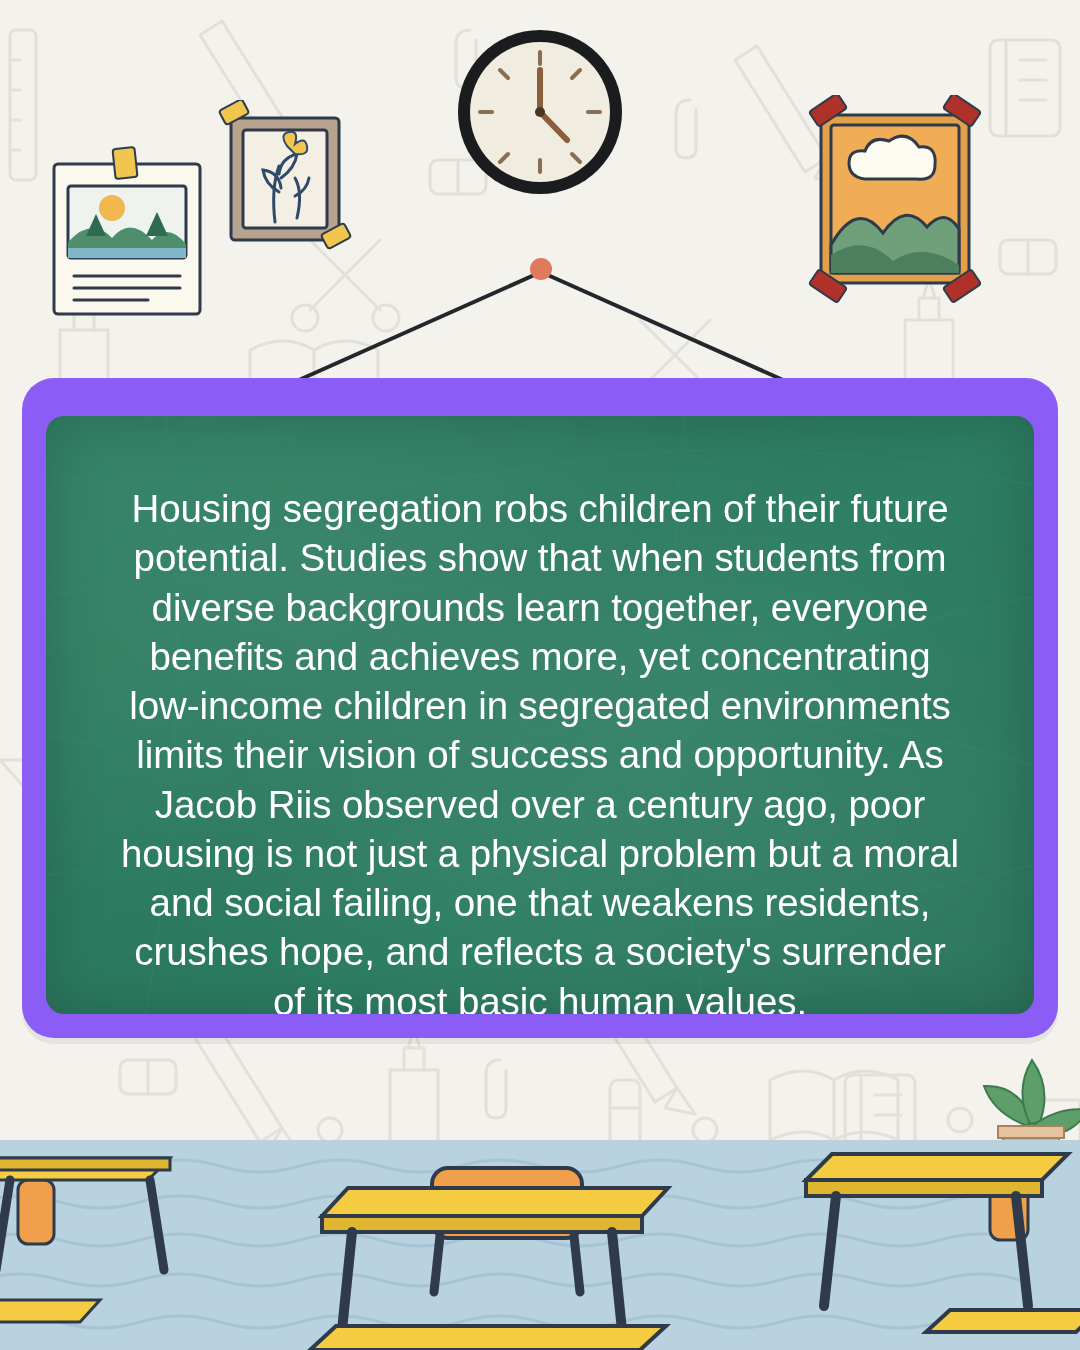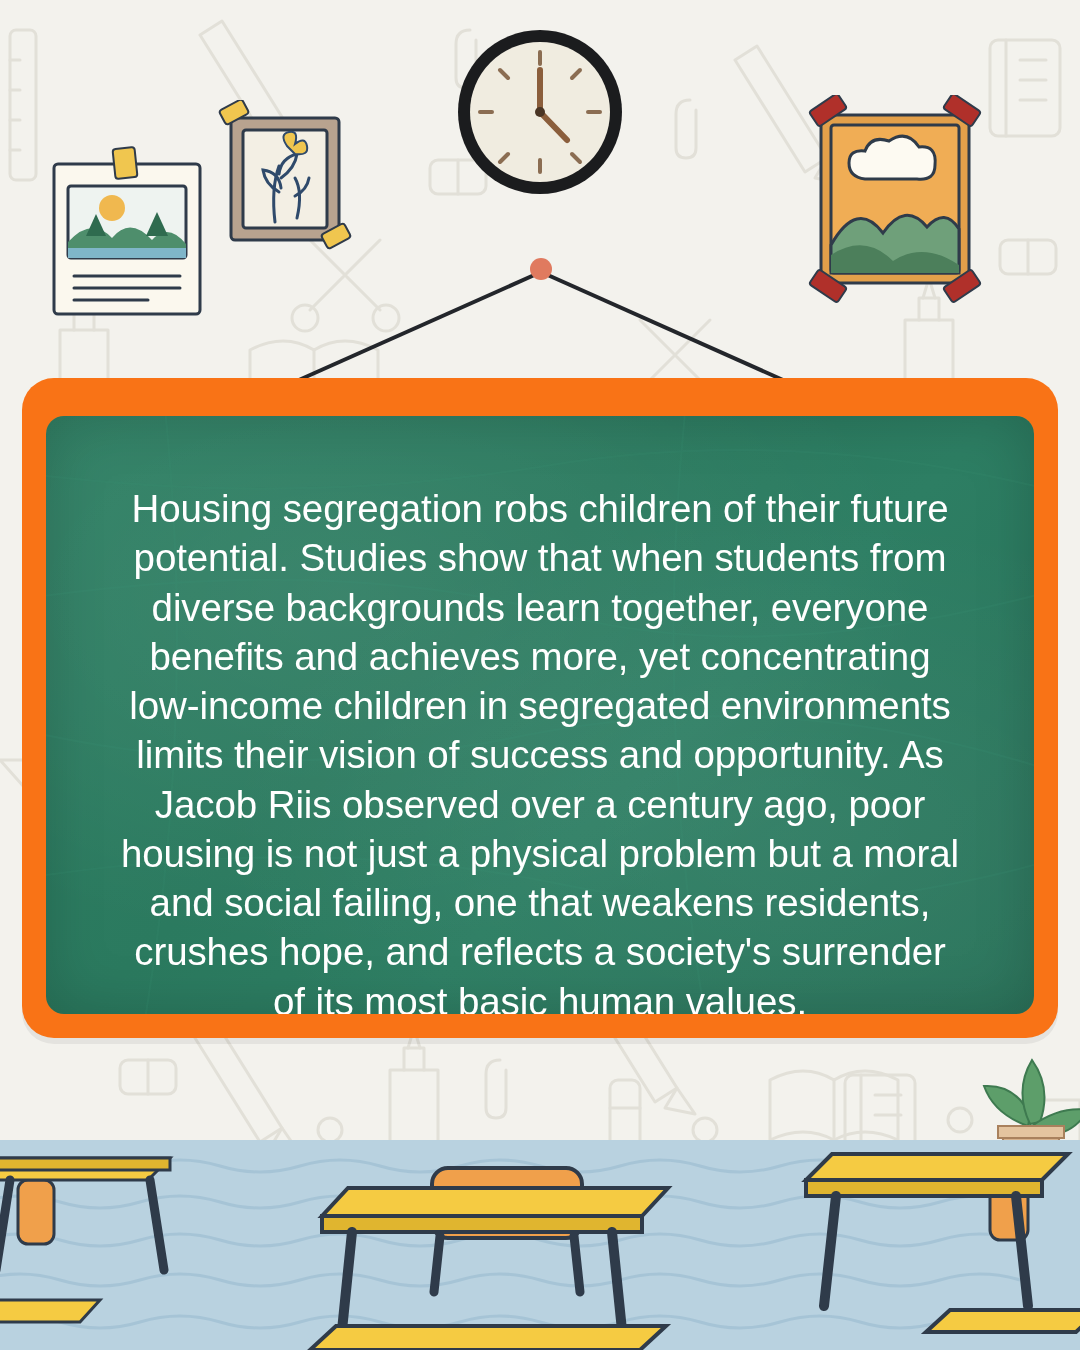--- a/index.html
+++ b/index.html
@@ -52,21 +52,21 @@
   .frame-right { left: 805px; top: 95px; }
   .plant { right: -10px; top: 1040px; z-index: 3; }
 
   
   .board-wrap {
     position: absolute;
     left: 22px;
     top: 378px;
     width: 1036px;
     height: 660px;
-    background: #f97316;
+    background: #8b5cf6;
     border-radius: 32px;
     box-shadow: 0 6px 0 rgba(0,0,0,0.06);
     z-index: 4;
   }
   .board {
     position: absolute;
     left: 24px;
     top: 38px;
     right: 24px;
     bottom: 24px;

